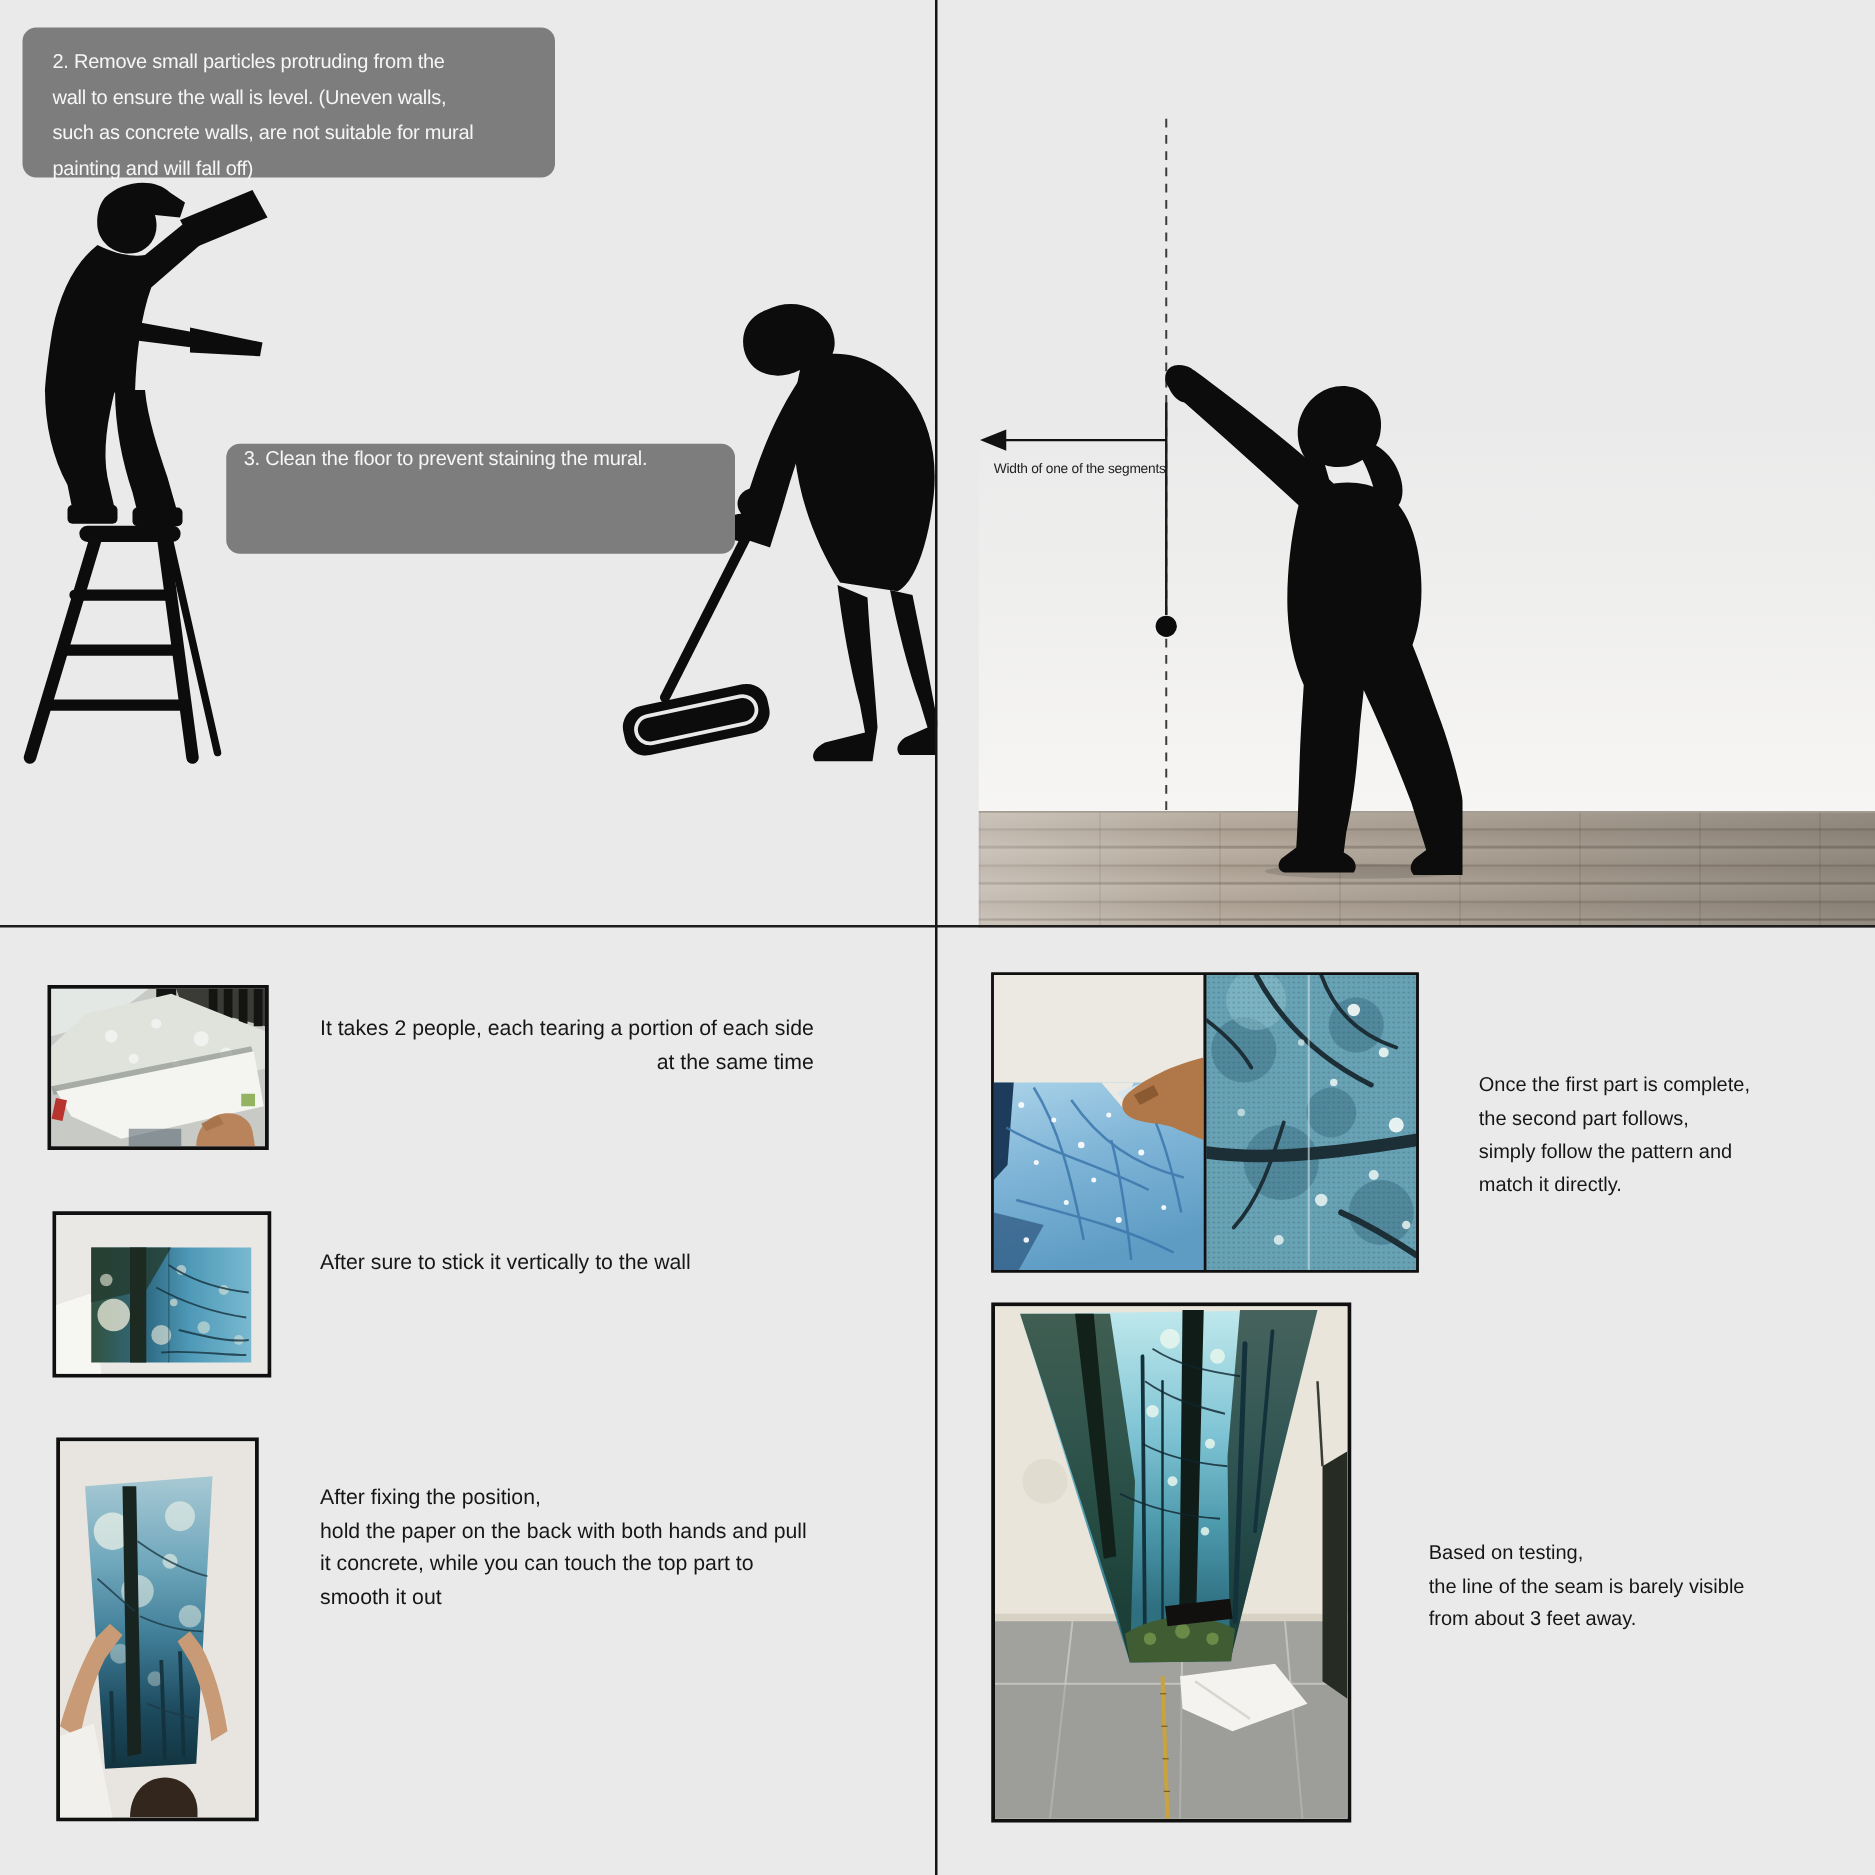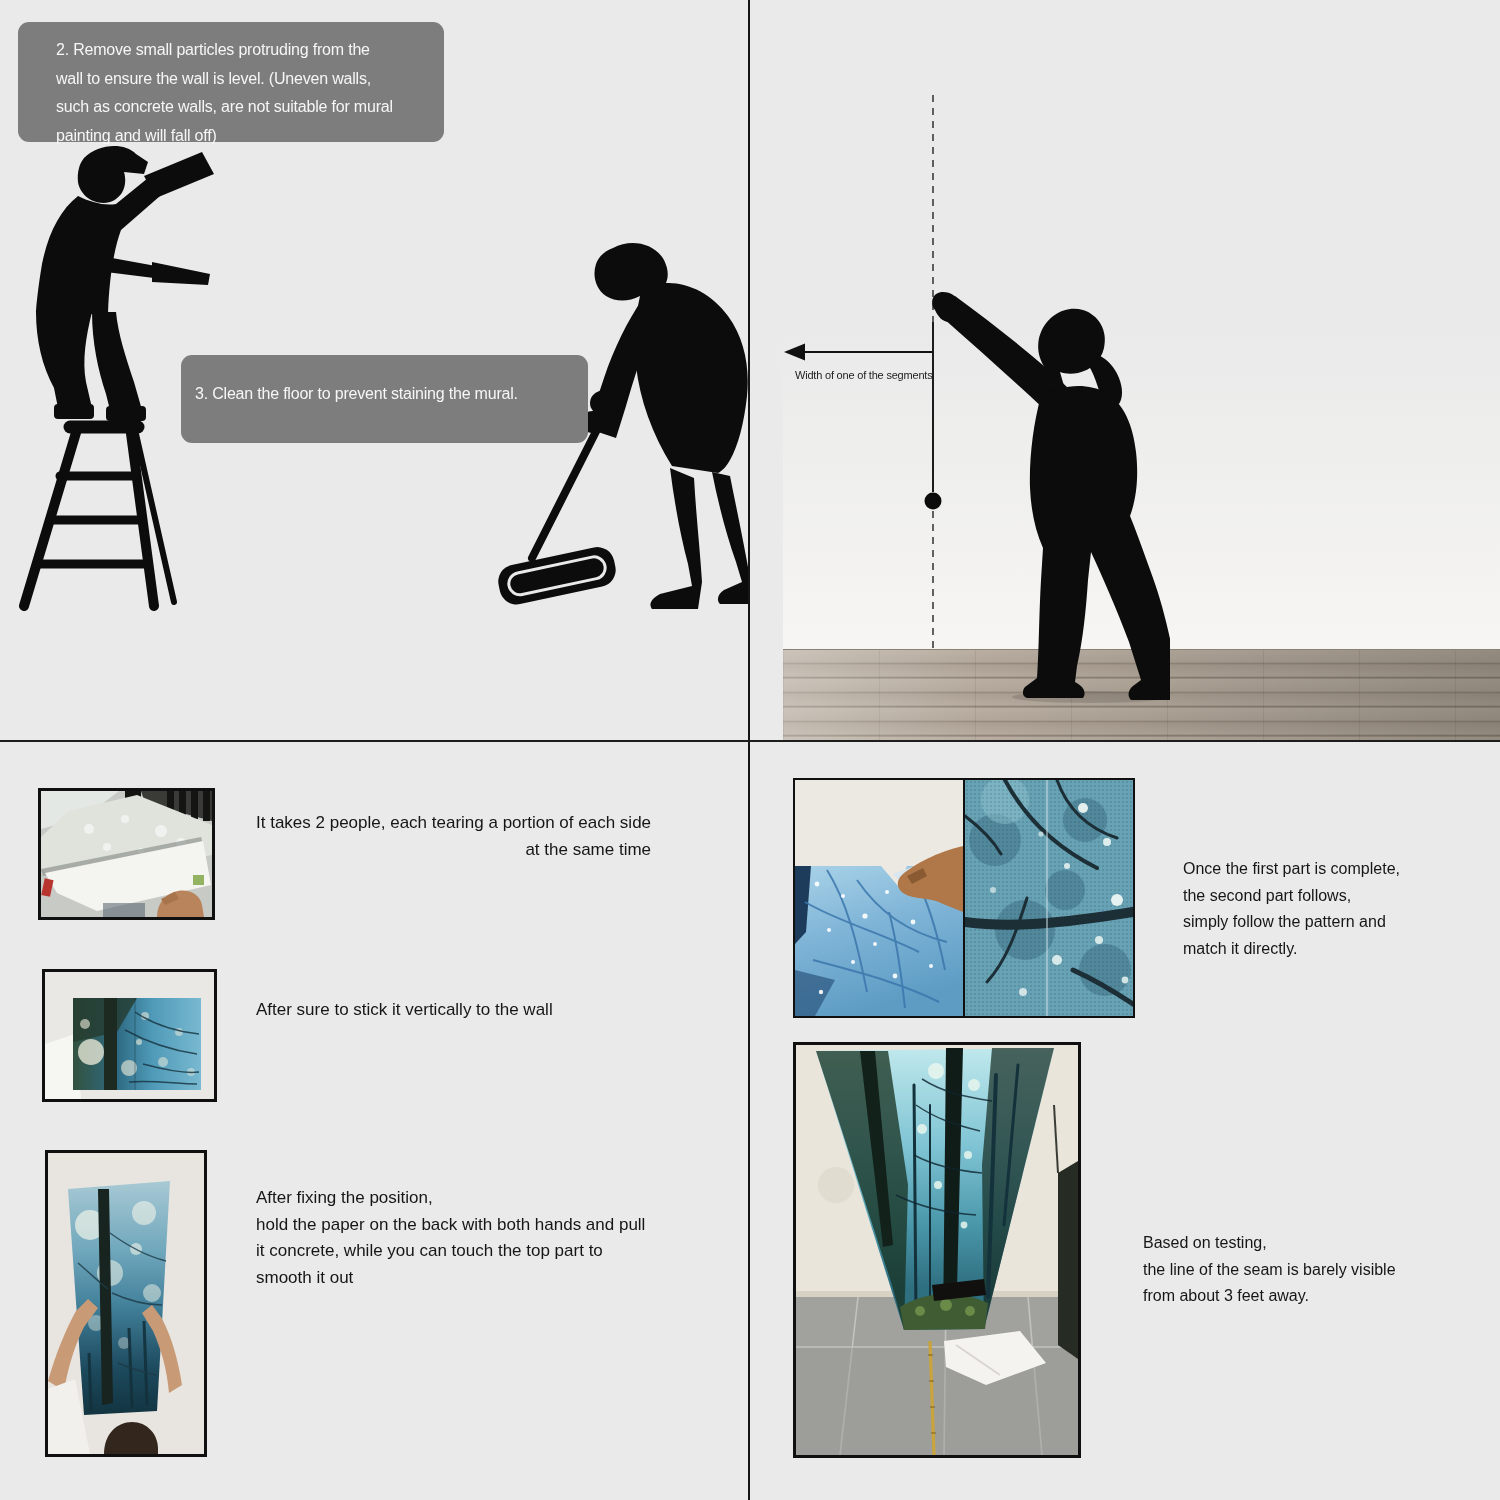--- a/index.html
+++ b/index.html
@@ -9,22 +9,22 @@
     font-family:"Liberation Sans",sans-serif;color:#141414;
   }
   .abs{position:absolute;}
   .divider-v{position:absolute;left:748px;top:0;width:2px;height:1500px;background:#151515;}
   .divider-h{position:absolute;left:0;top:740px;width:1500px;height:2px;background:#1d1d1d;}
   .gray-box{
     position:absolute;background:#7d7d7d;border-radius:11px;
     color:#f6f6f6;font-size:16px;white-space:pre;box-sizing:border-box;
     letter-spacing:-0.2px;
   }
-  .gray-box.b2{left:18px;top:22px;width:426px;height:120px;padding:14px 0 0 38px;line-height:28.5px;}
-  .gray-box.b3{left:181px;top:355px;width:407px;height:88px;padding:26px 0 0 14px;line-height:26px;}
+  .gray-box.b2{left:18px;top:22px;width:426px;height:120px;padding:14px 0 0 24px;line-height:28.5px;}
+  .gray-box.b3{left:181px;top:355px;width:407px;height:88px;padding:0 0 0 14px;line-height:26px;}
   .gray-box.b4{left:990px;top:162px;width:494px;height:116px;padding:10px 0 0 12px;line-height:27.5px;letter-spacing:-0.35px;}
   .caption{position:absolute;color:#161616;white-space:pre-line;}
   .cap-bl{font-size:17px;line-height:26.5px;}
   .cap-br{font-size:16px;line-height:26.5px;margin-top:16px;}
   .width-label{position:absolute;left:795px;top:369px;font-size:11px;color:#222;letter-spacing:-0.2px;white-space:pre;}
   .photo{position:absolute;border:3px solid #101010;background:#ddd;box-sizing:content-box;}
   .photo svg{display:block;}
   .pair{position:absolute;border:2px solid #101010;background:#101010;display:flex;}
   .pair svg{display:block;}
   .pair .gap{width:2px;background:#101010;}

